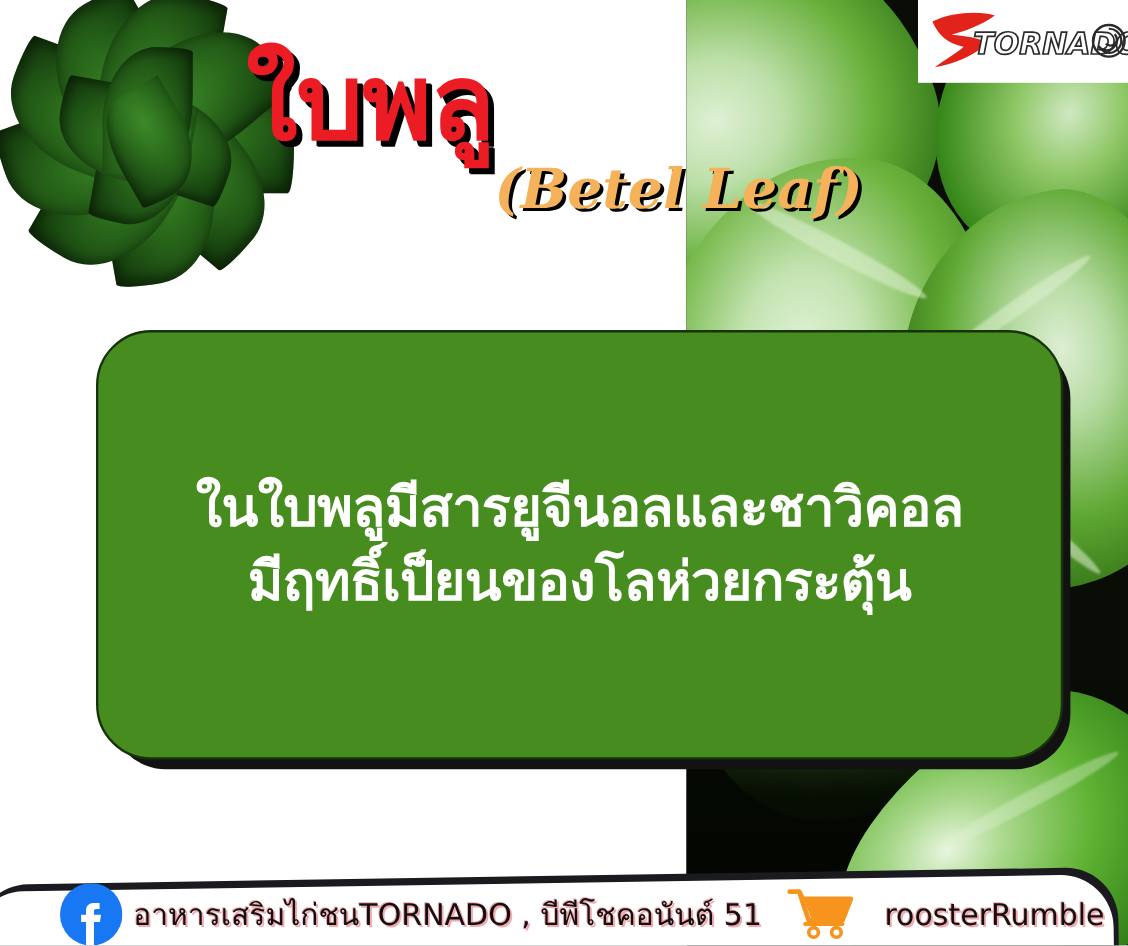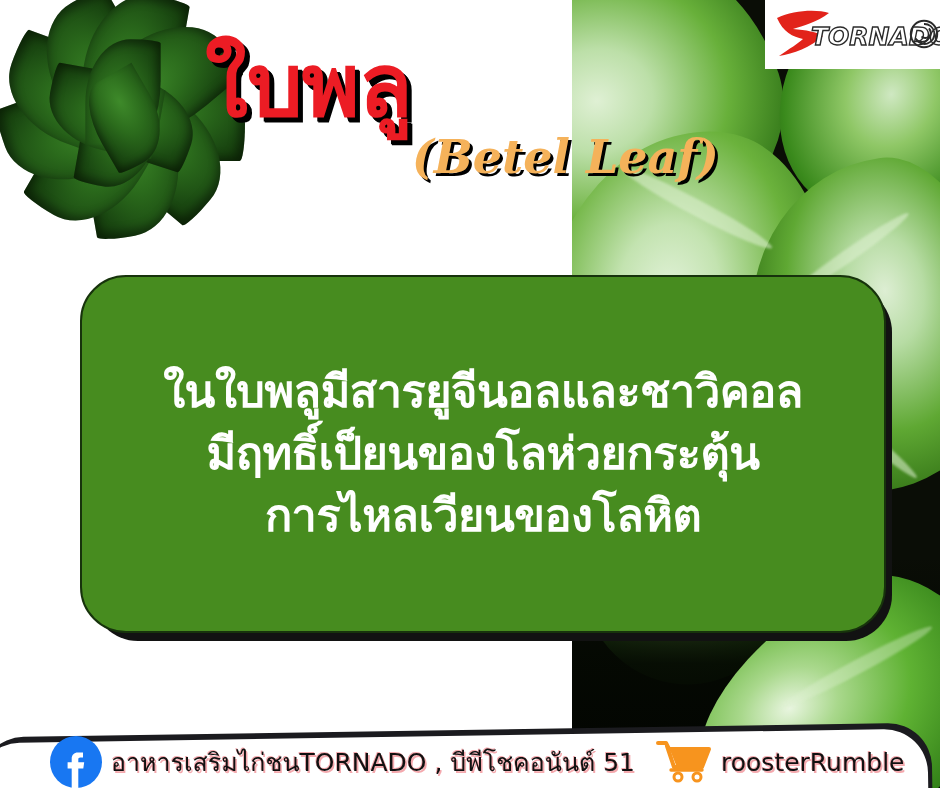--- a/index.html
+++ b/index.html
@@ -186,20 +186,21 @@
     white-space:nowrap;
     letter-spacing:0px;
   }
   .cart-icon { flex:0 0 auto; width:56px; height:44px; margin-left:12px; }
   .brand-text {
     font-family:"DejaVu Sans", sans-serif;
     font-size:25px;
     color:#111111;
     text-shadow:1.6px 1.6px 0 #f4a9ae, -0.8px -0.8px 0 #f4a9ae;
     white-space:nowrap;
+    margin-left:16px;
   }
 </style>
 </head>
 <body>
 
 <div id="poster">
 
   <div class="photo-band">
     <div class="leaf-a"></div>
     <div class="leaf-d"></div>
@@ -243,21 +244,20 @@
     <svg class="logo-spiral" width="30" height="30" viewBox="0 0 30 30">
       <circle cx="15" cy="15" r="13.2" fill="none" stroke="#2a2a2a" stroke-width="2"></circle>
       <path d="M15 5 A10 10 0 1 1 6.5 19.5 A7.5 7.5 0 1 0 20 9.5 A5 5 0 1 1 12.5 17.5" fill="none" stroke="#2a2a2a" stroke-width="1.8"></path>
     </svg>
   </div>
 
   <div class="card-shadow"></div>
   <div class="card">
     <div class="card-line">ในใบพลูมีสารยูจีนอลและชาวิคอล</div>
     <div class="card-line">มีฤทธิ์เป็ยนของโลห่วยกระตุ้น</div>
-    <div class="card-line">การไหลเวียนของโลหิต</div>
   </div>
 
   <div class="footer-shadow"></div>
   <div class="footer"></div>
   <div class="footer-inner">
     <svg class="fb-icon" viewBox="0 0 52 52">
       <circle cx="26" cy="26" r="26" fill="#1877F2"></circle>
       <path d="M33 16.5h-5.2c-3.6 0-6.1 2.4-6.1 6.2v3.6h-4.1v6.1h4.1V52h6.6V32.4h5l0.9-6.1h-5.9v-3c0-1.2 0.6-1.9 2-1.9H33z" fill="#ffffff"></path>
     </svg>
     <div class="footer-text">อาหารเสริมไก่ชนTORNADO , บีพีโชคอนันต์ 51</div>

